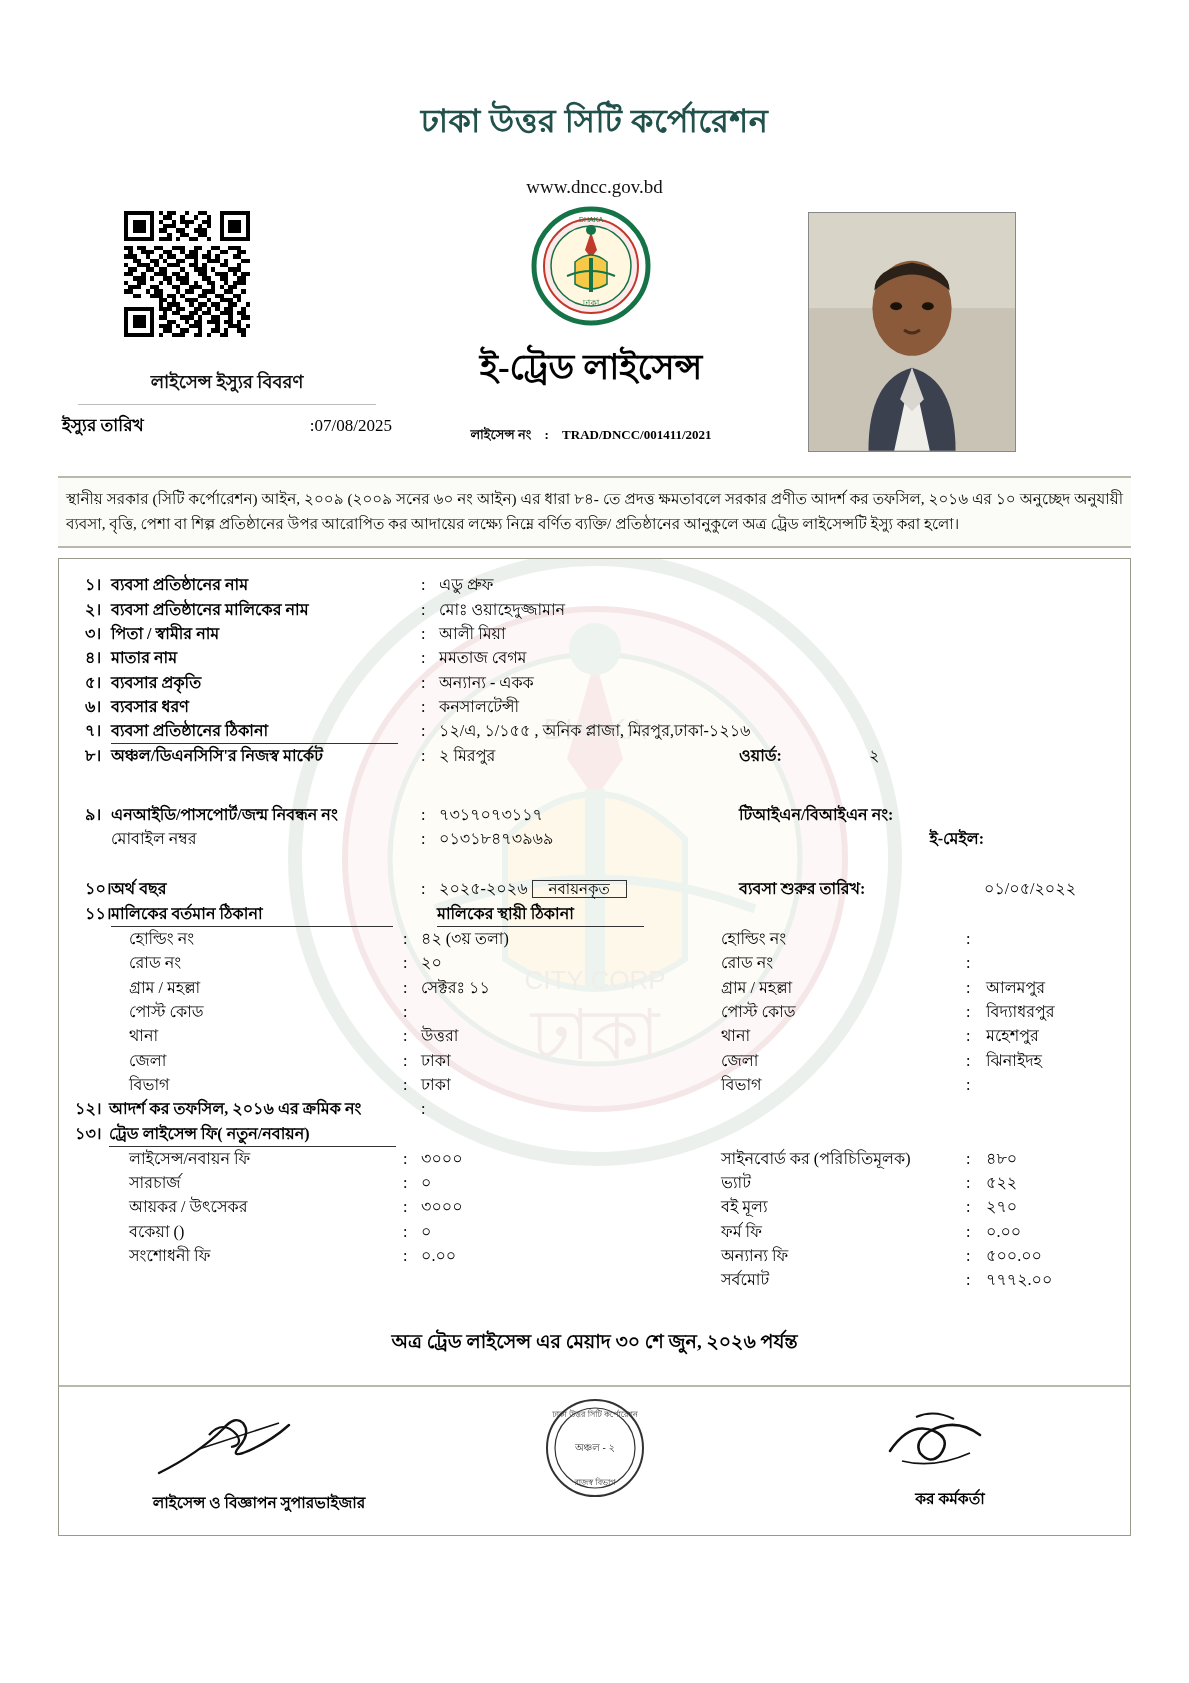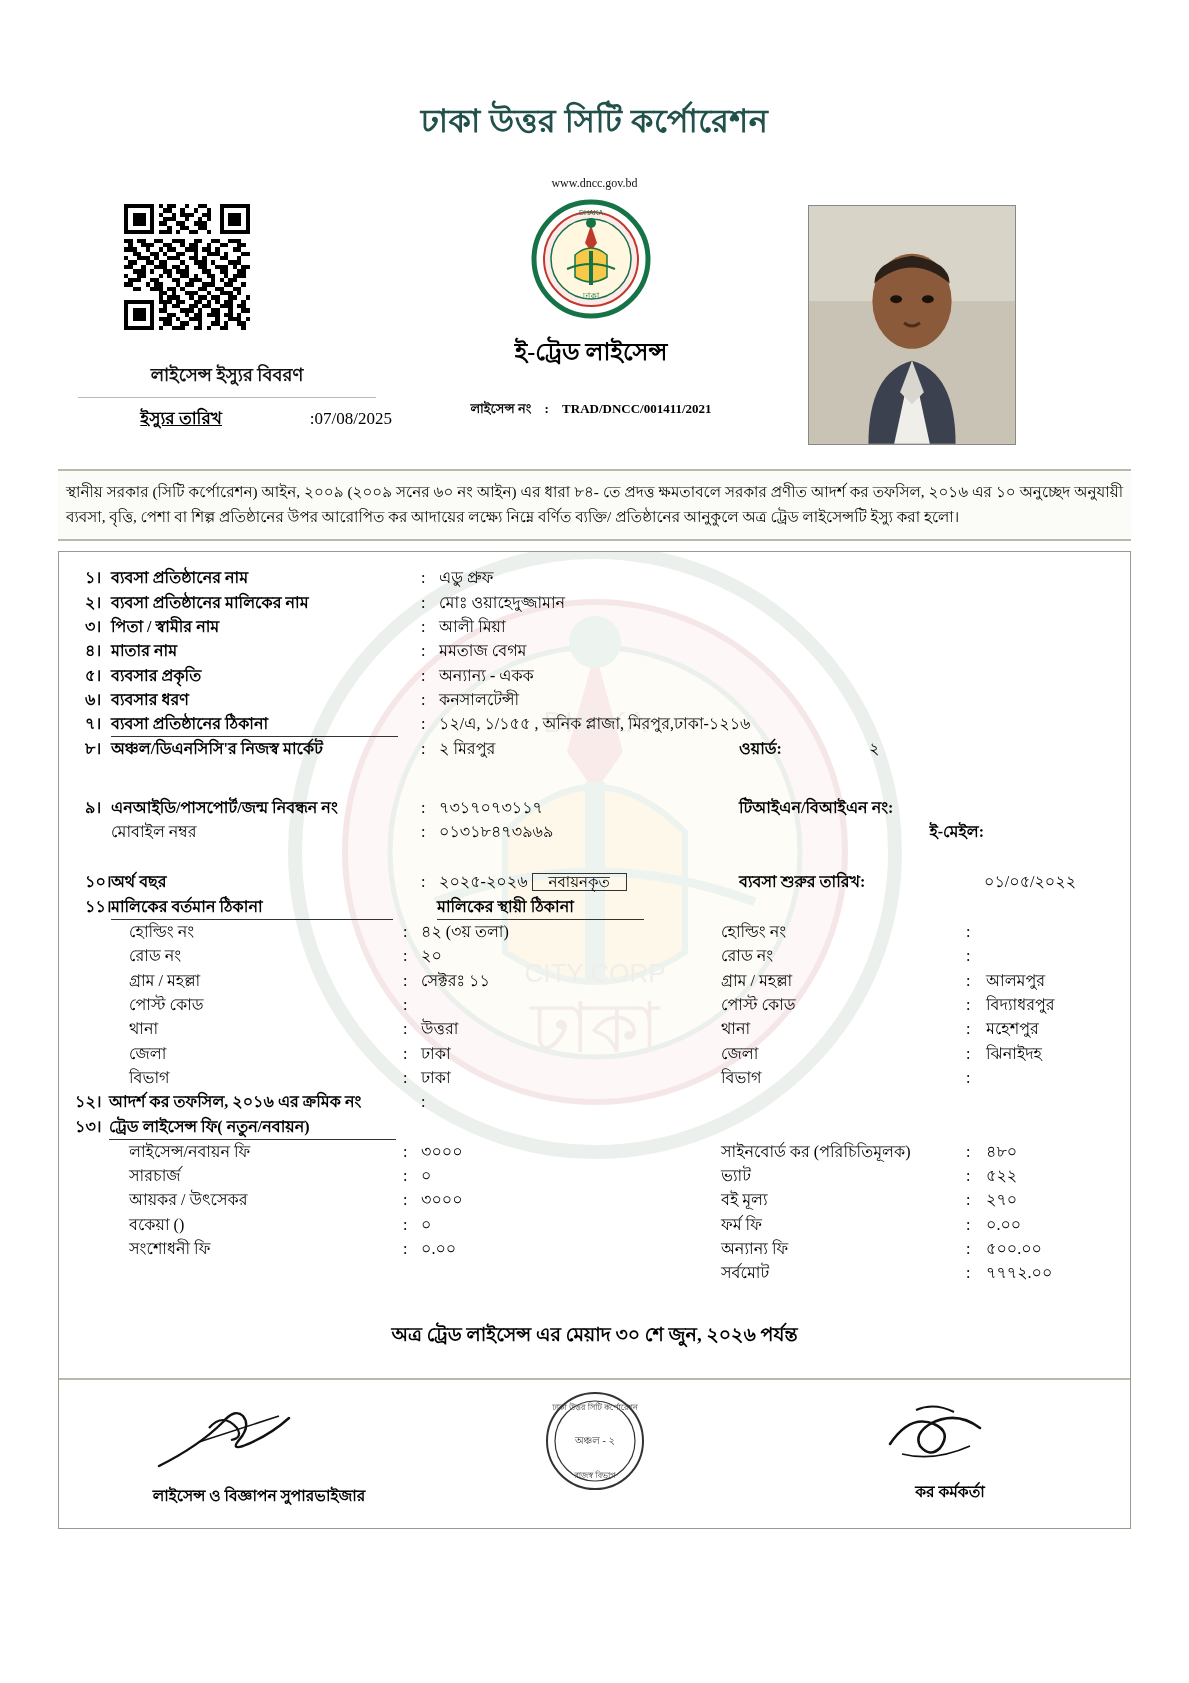--- a/index.html
+++ b/index.html
@@ -16,45 +16,45 @@
   .org-title {
     text-align: center;
     font-size: 32px;
     font-weight: 700;
     color: #22514c;
     letter-spacing: 0.5px;
     margin-top: 96px;
   }
   .org-url {
     text-align: center;
-    font-size: 12px;
+    font-size: 19px;
     margin-top: 26px;
     color: #111;
   }
 
   
   .topband { position: relative; height: 260px; margin-top: 8px; }
 
   .qr-wrap { position: absolute; left: 124px; top: 5px; }
   .qr { width: 126px; height: 126px; display: block; }
 
   .issue-block { position: absolute; left: 62px; top: 162px; width: 330px; }
   .issue-title {
     text-align: center; font-size: 18px; font-weight: 700; color: #111;
     padding-bottom: 5px;
   }
   .issue-rule { border-top: 1px solid #bbb; margin: 0 16px 8px 16px; }
   .issue-row { display: flex; font-size: 17px; line-height: 1.55; }
-  .issue-row .lbl { width: 170px; text-align: right; font-weight: 700; padding-right: 10px; text-decoration: underline; }
+  .issue-row .lbl { width: 170px; text-align: left; font-weight: 700; padding-right: 10px; }
   .issue-row .val { flex: 1; text-align: right; }
 
   .center-block { position: absolute; left: 396px; top: 0; width: 390px; text-align: center; }
   .seal { display: block; margin: 0 auto; }
   .etrade-title {
-    font-size: 24px; font-weight: 700; margin-top: 14px; color: #000;
+    font-size: 35px; font-weight: 700; margin-top: 14px; color: #000;
   }
   .lic-row { margin-top: 26px; font-size: 13px; font-weight: 700; }
   .lic-row .lic-label { }
   .lic-row .lic-colon { padding: 0 10px; }
   .lic-row .lic-val { font-weight: 700; }
 
   .photo-wrap { position: absolute; left: 808px; top: 6px; }
   .photo {
     width: 208px; height: 240px; border: 1px solid #888;
     display: block; object-fit: cover;

